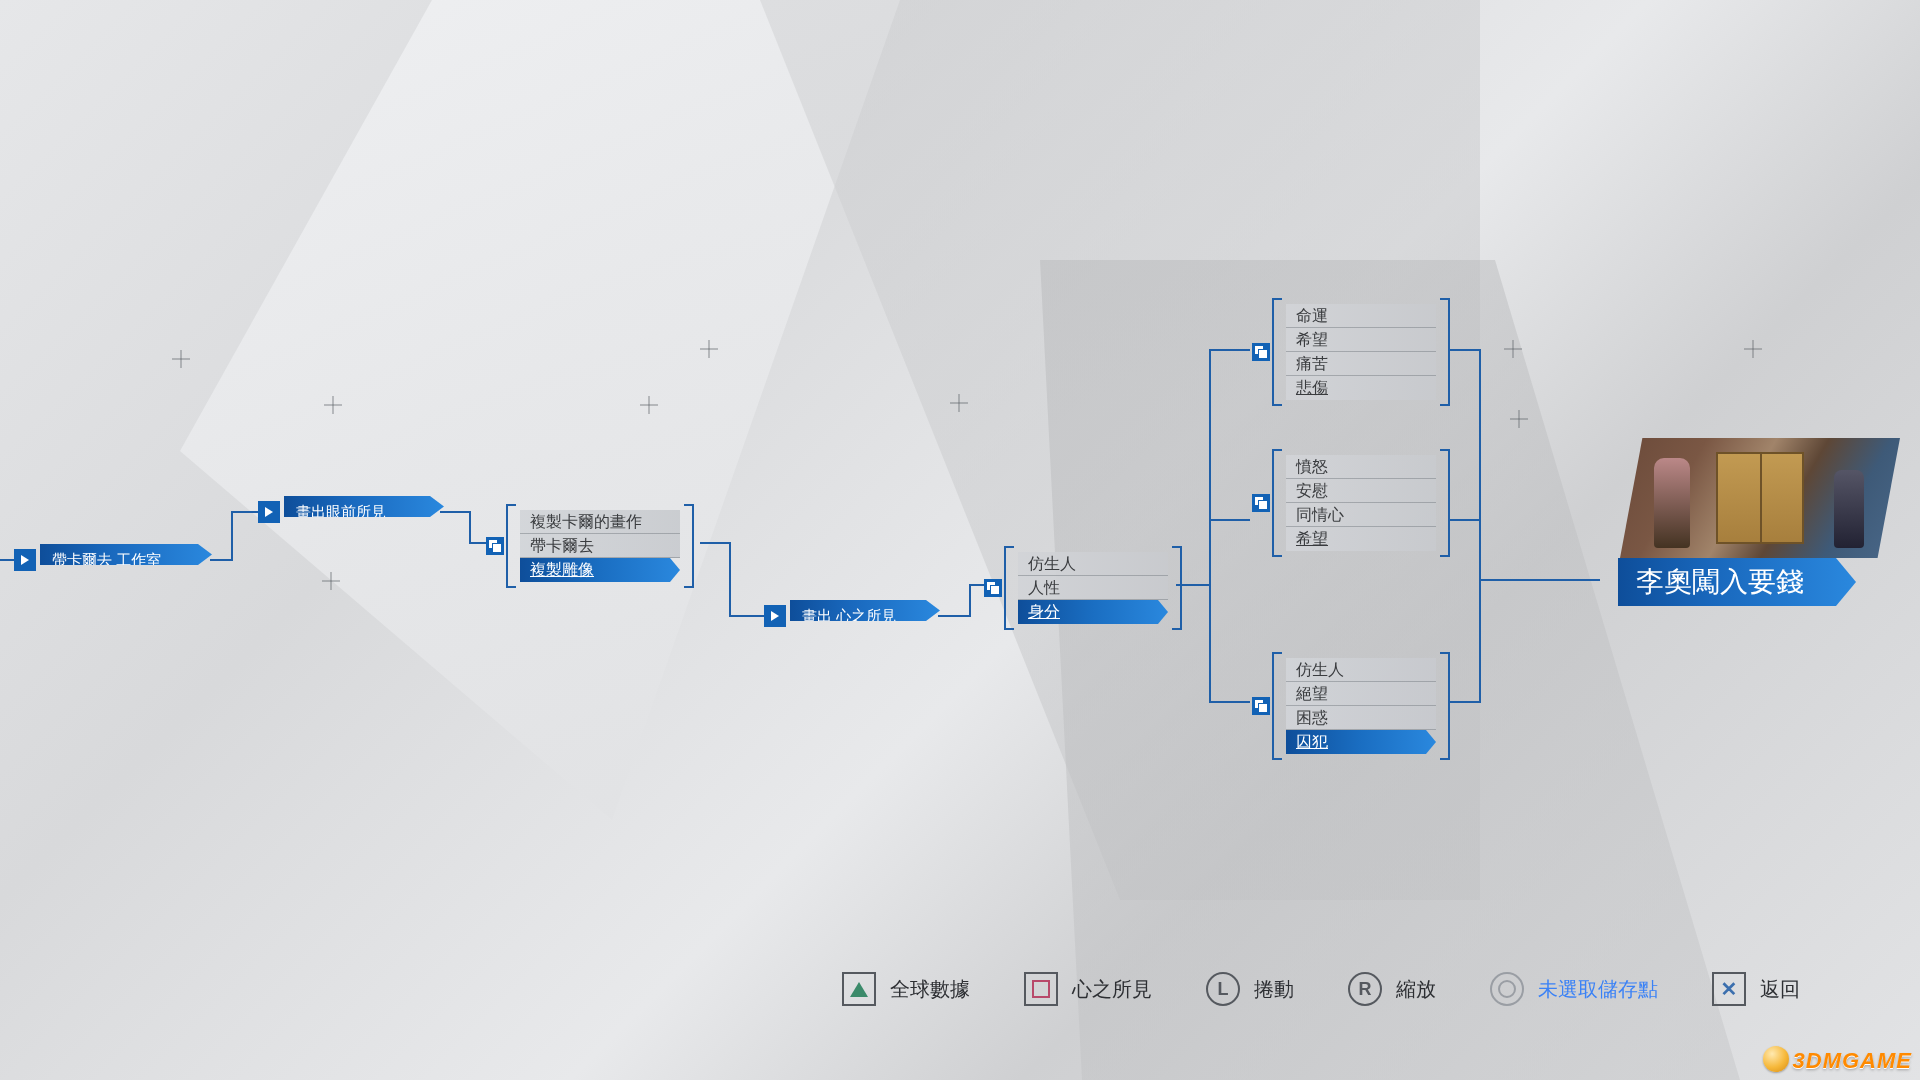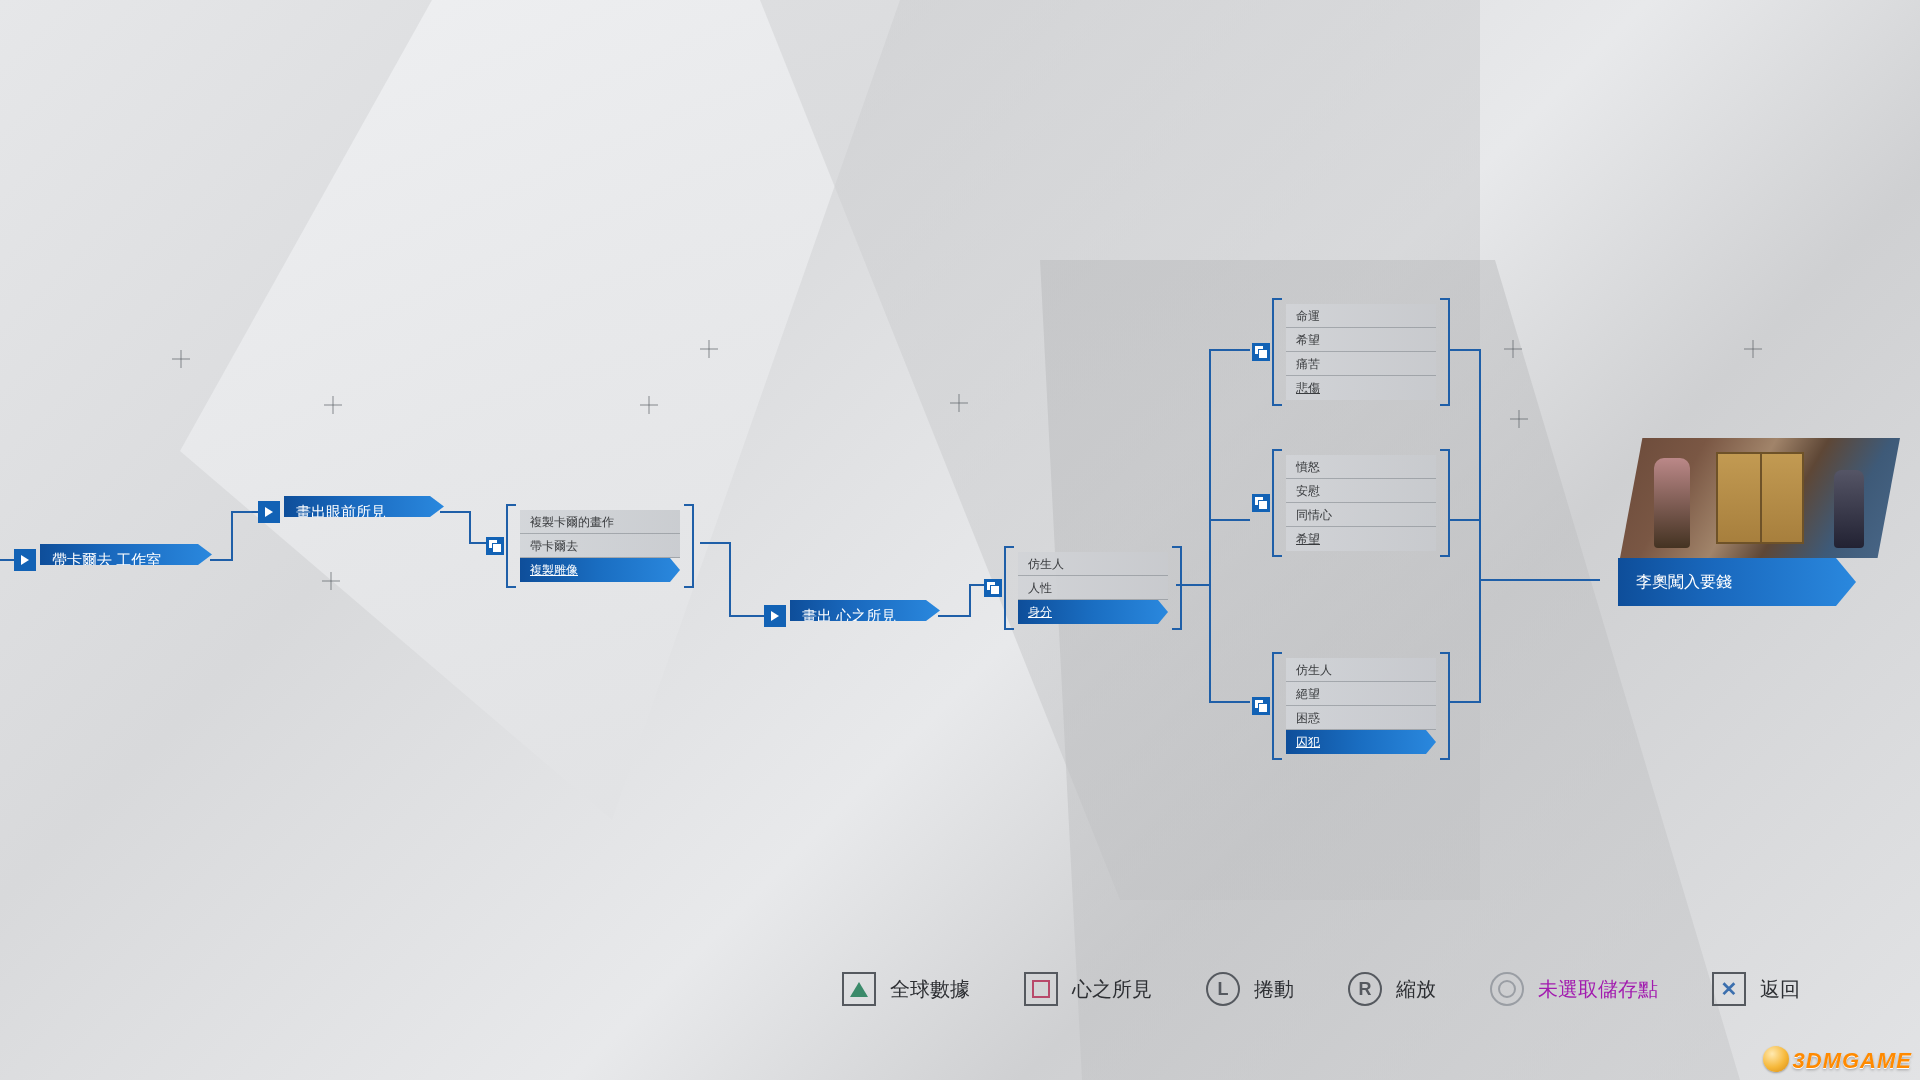--- a/index.html
+++ b/index.html
@@ -49,21 +49,21 @@
     height: 21px;
     background: linear-gradient(90deg, #0e4e9a 0%, #1968bd 40%, #2a88de 100%);
     color: #fff;
     font-size: 15px;
     line-height: 32px;
     padding: 0 16px 0 12px;
     clip-path: polygon(0 0, calc(100% - 14px) 0, 100% 50%, calc(100% - 14px) 100%, 0 100%);
     white-space: nowrap;
   }
   .node.big {
-    height: 48px; line-height: 48px; font-size: 16px;
+    height: 48px; line-height: 48px; font-size: 28px;
     padding: 0 28px 0 18px;
     clip-path: polygon(0 0, calc(100% - 20px) 0, 100% 50%, calc(100% - 20px) 100%, 0 100%);
   }
 
   
   .arrow-badge {
     position: absolute; width: 22px; height: 22px;
     background: #1262b5;
     display: flex; align-items: center; justify-content: center;
   }
@@ -87,21 +87,21 @@
     width: 18px; height: 18px; background: #1262b5;
   }
   .choice .icon::before {
     content: ""; position: absolute; left: 3px; top: 3px; width: 8px; height: 8px; background: #fff;
   }
   .choice .icon::after {
     content: ""; position: absolute; left: 7px; top: 7px; width: 8px; height: 8px; background: #fff; outline: 1px solid #1262b5;
   }
   .row {
     width: 150px; height: 24px; line-height: 24px;
-    font-size: 12px; color: #3a3c3f;
+    font-size: 16px; color: #3a3c3f;
     padding: 0 10px;
     border-bottom: 1px solid rgba(120,125,132,0.5);
     background: linear-gradient(90deg, rgba(210,212,216,0.9), rgba(200,202,206,0.9));
     white-space: nowrap;
   }
   .row:last-child { border-bottom: none; text-decoration: underline; }
   .row.sel {
     background: linear-gradient(90deg, #0e4e9a 0%, #1a6ec2 50%, #2a88de 100%);
     color: #fff;
     clip-path: polygon(0 0, calc(100% - 10px) 0, 100% 50%, calc(100% - 10px) 100%, 0 100%);
@@ -128,21 +128,21 @@
   .thumb .fig2 { position: absolute; right: 36px; top: 32px; width: 30px; height: 78px; background: linear-gradient(180deg,#556,#223); border-radius: 8px 8px 4px 4px; }
 
   
   .bar {
     position: absolute; left: 0; right: 0; bottom: 74px;
     display: flex; justify-content: flex-end; align-items: center;
     gap: 54px; padding-right: 120px;
     font-size: 20px; color: #2d2f33;
   }
   .btn { display: flex; align-items: center; gap: 14px; }
-  .btn.dim { color: #a21caf; justify-content: center; }
+  .btn.dim { color: #3b82f6; justify-content: center; }
   .glyph {
     width: 34px; height: 34px; border: 2px solid #55595f; display: flex; align-items: center; justify-content: center;
     font-size: 18px; color: #55595f; font-weight: 600;
   }
   .glyph.tri::before { content:""; width:0;height:0;border-left:9px solid transparent;border-right:9px solid transparent;border-bottom:15px solid #3b8a6a; }
   .glyph.sq::before  { content:""; width:14px;height:14px;border:2px solid #b8496a; }
   .glyph.circ { border-radius: 50%; }
   .glyph.circ.l::before { content:"L"; }
   .glyph.circ.r::before { content:"R"; }
   .glyph.circ.o { border-color:#9a9ea4; }

